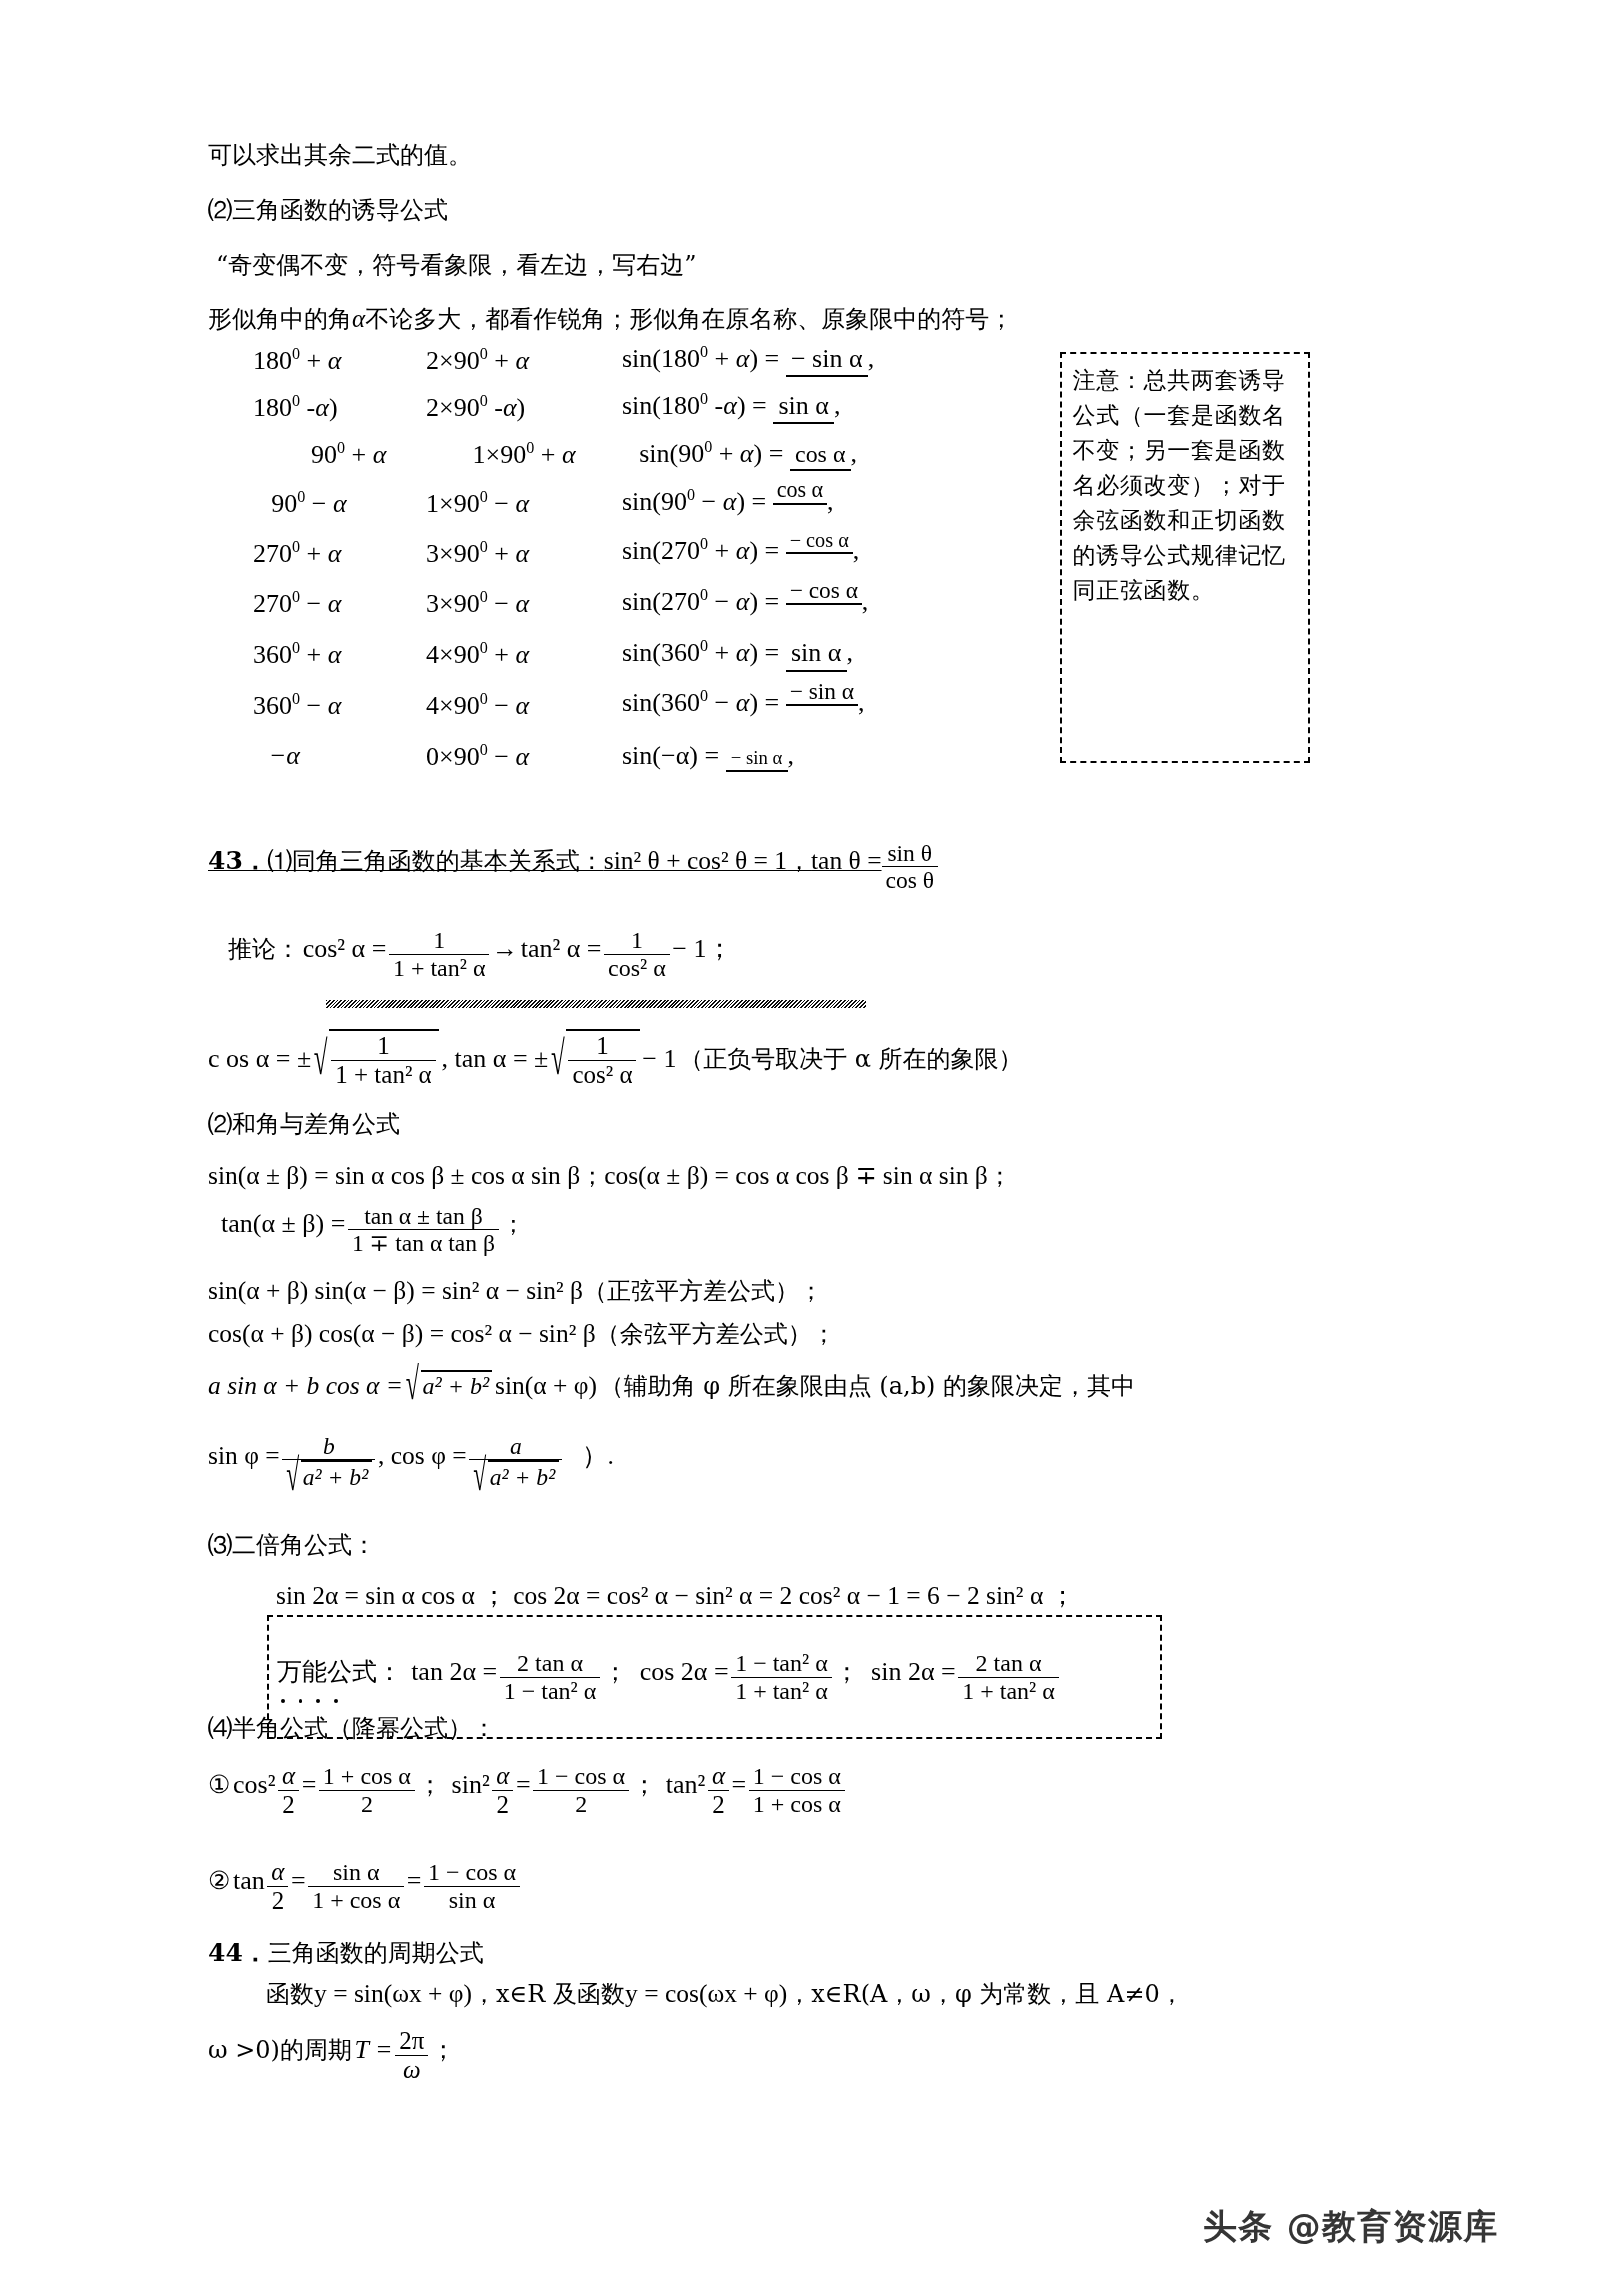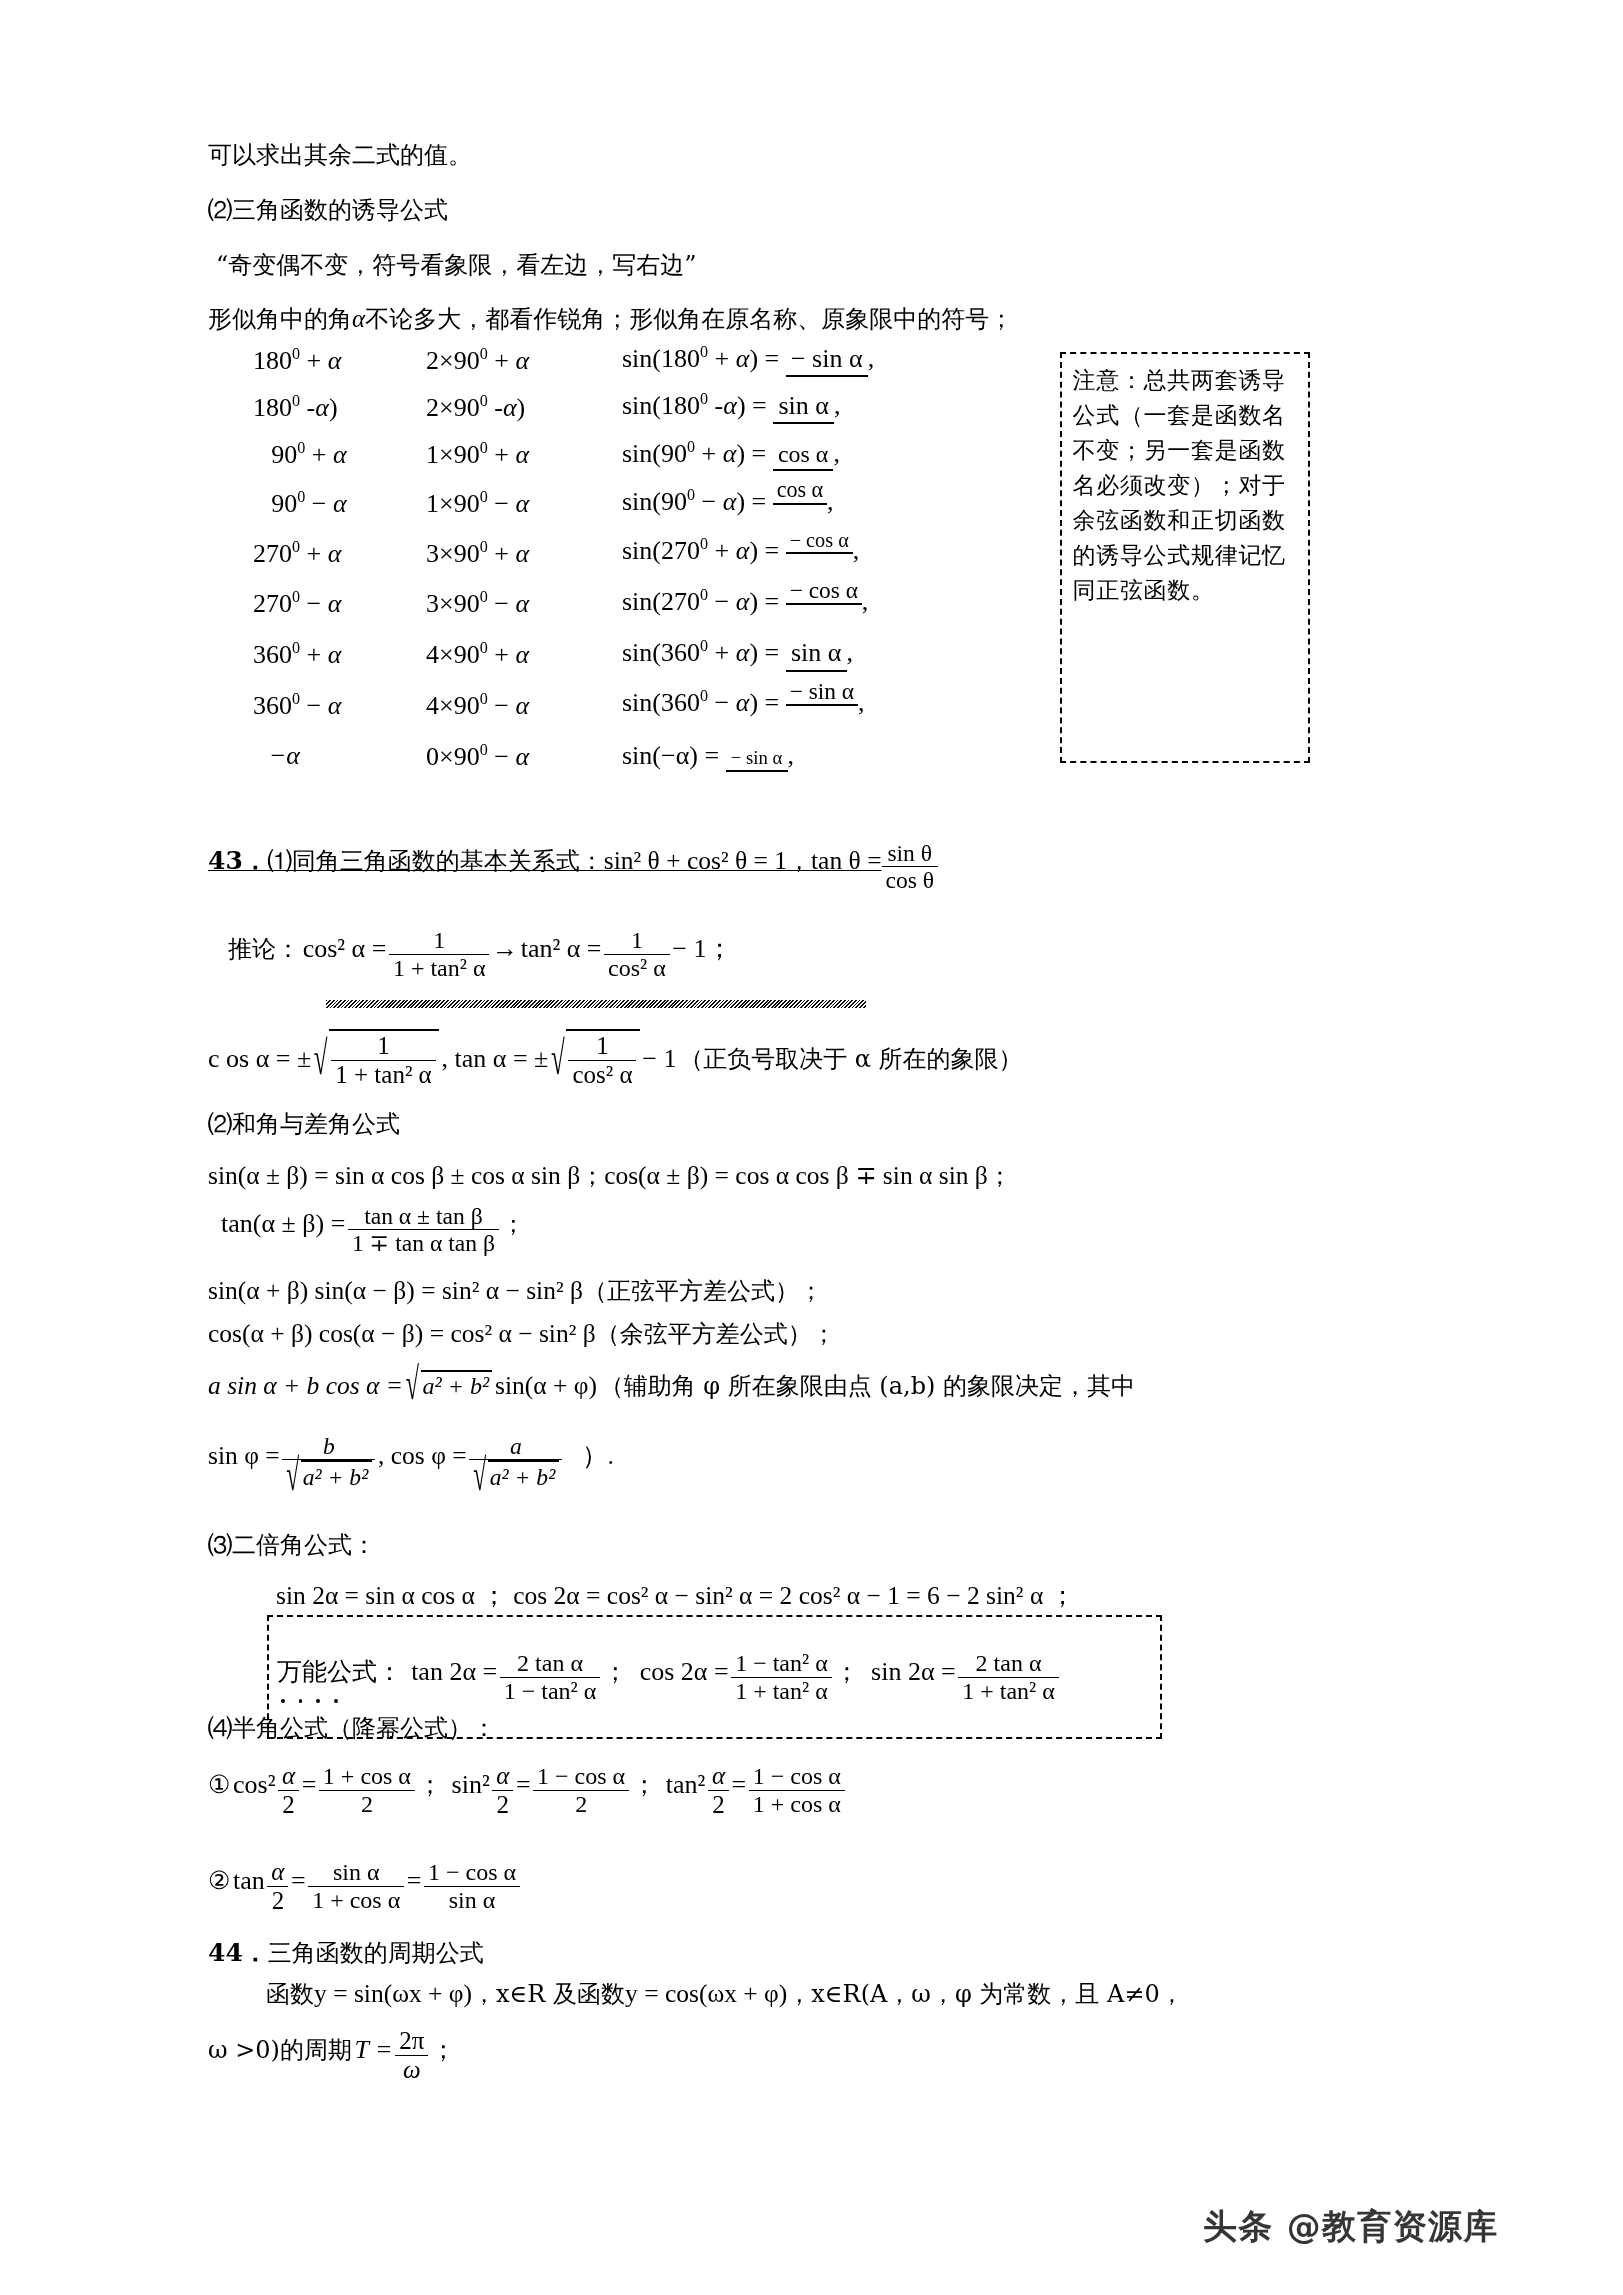--- a/index.html
+++ b/index.html
@@ -77,21 +77,21 @@
           <td style="width:196px;"><span class="m"><span>2</span><span>×</span><span>90</span><span class="sup">0</span> <span>+</span> <span class="mi">α</span><span></span></span></td>
           <td><span class="m"><span>sin(180</span><span class="sup">0</span> <span>+</span> <span class="mi">α</span>) <span>=</span> <span class="ul">− sin α</span><span>,</span></span></td>
         </tr>
 
         <tr style="height:47px;">
           <td><span class="m"><span>180</span><span class="sup">0</span> <span>-</span><span class="mi">α</span>)</span></td>
           <td><span class="m"><span>2</span><span>×</span><span>90</span><span class="sup">0</span> <span>-</span><span class="mi">α</span><span>)</span></span></td>
           <td><span class="m"><span>sin(180</span><span class="sup">0</span> <span>-</span><span class="mi">α</span>) <span>=</span> <span class="ul">sin α</span><span>,</span></span></td>
         </tr>
 
-        <tr style="height:47px;">
+        <tr style="height:47px;text-align:center;">
           <td><span class="m" style="padding-left:18.3px;display:inline-block;"><span>90</span><span class="sup">0</span> <span>+</span> <span class="mi">α</span></span></td>
           <td><span class="m"><span>1</span><span>×</span><span>90</span><span class="sup">0</span> <span>+</span> <span class="mi">α</span></span></td>
           <td><span class="m"><span>sin(90</span><span class="sup">0</span> <span>+</span> <span class="mi">α</span>) <span>=</span> <span class="ul" style="font-size:0.92em;">cos α</span><span>,</span></span></td>
         </tr>
 
         <tr style="height:47px;">
           <td><span class="m" style="padding-left:18.3px;display:inline-block;"><span>90</span><span class="sup">0</span> <span>−</span> <span class="mi">α</span></span></td>
           <td><span class="m"><span>1</span><span>×</span><span>90</span><span class="sup">0</span> <span>−</span> <span class="mi">α</span></span></td>
           <td><span class="m"><span>sin(90</span><span class="sup">0</span> <span>−</span> <span class="mi">α</span>) <span>=</span> <span class="frac nobar" style="font-size:0.85em;"><span class="num">cos α</span><span class="den" style="border-top:2px solid #000;">&nbsp;&nbsp;&nbsp;&nbsp;</span></span><span>,</span></span></td>
         </tr>

